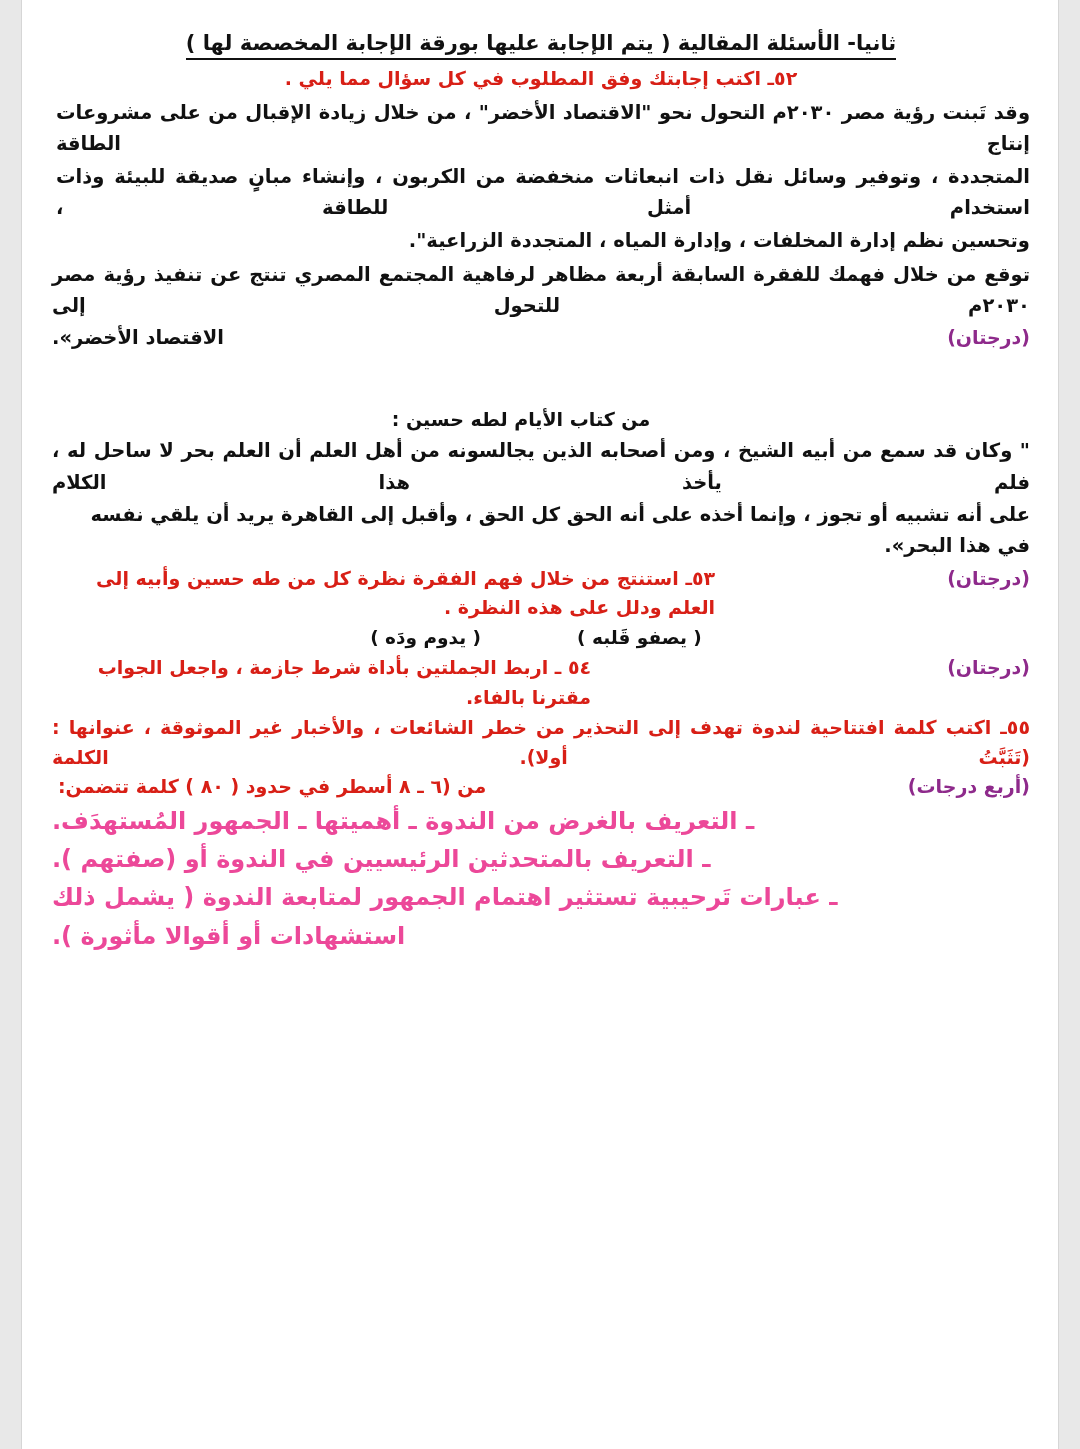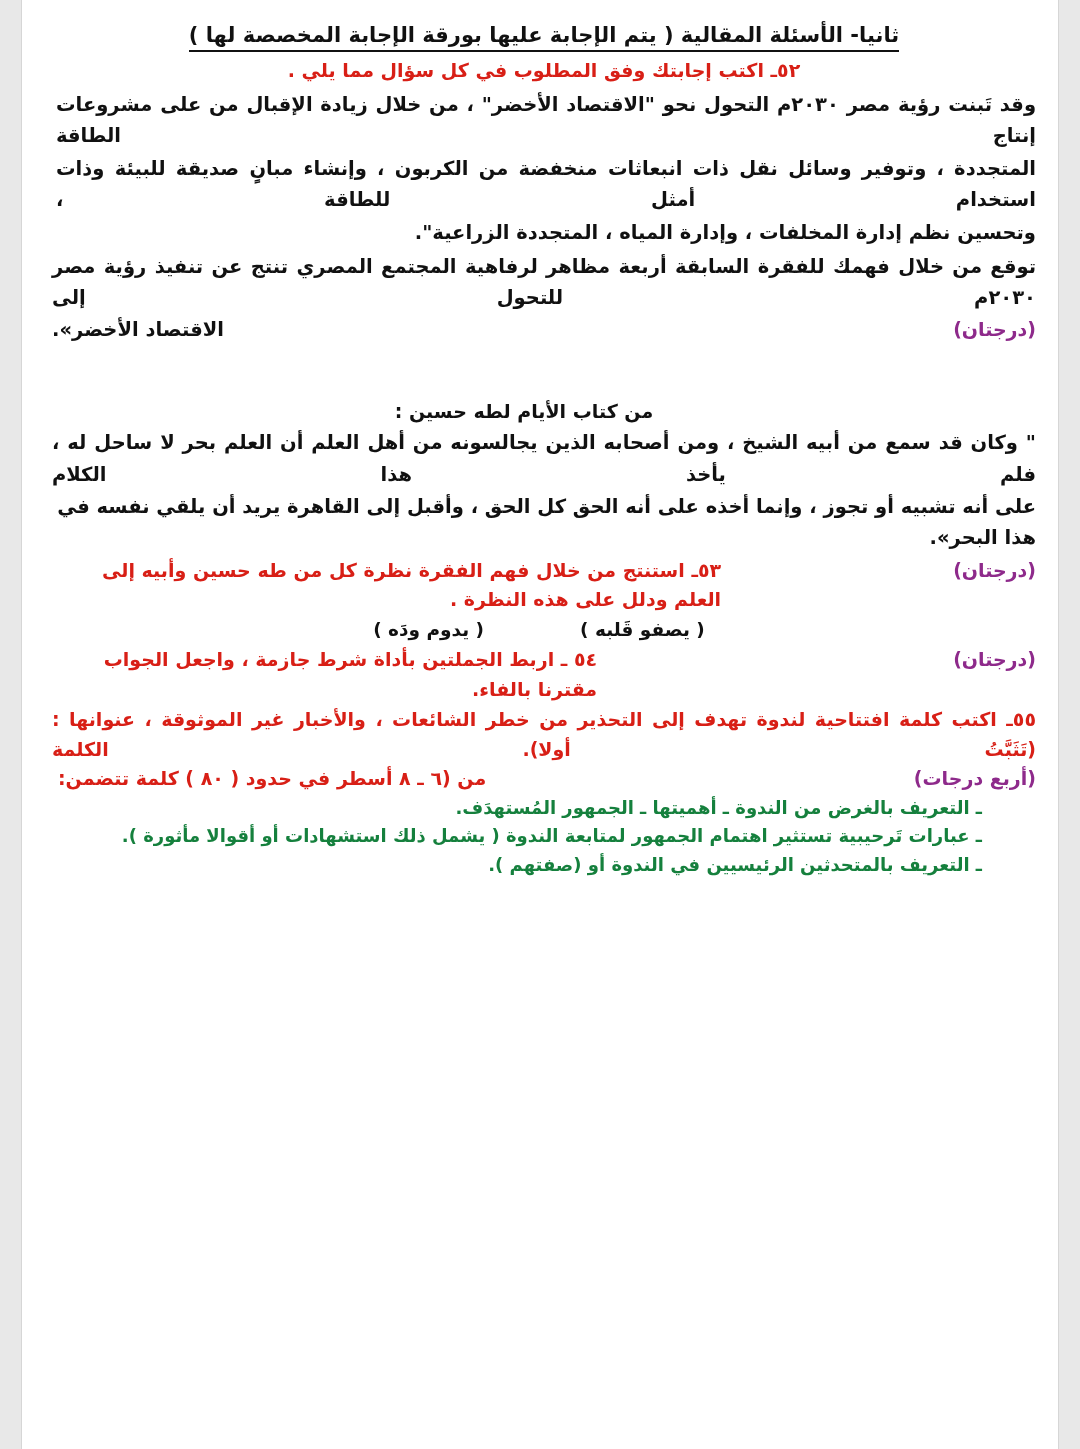--- a/index.html
+++ b/index.html
@@ -24,23 +24,23 @@
     height: 1449px;
     background: #ffffff;
     box-shadow: 0 0 0 1px #d6d6d6;
     box-sizing: border-box;
     overflow: hidden;
   }
 
   #content {
     position: absolute;
     left: 0;
-    top: 8px;
+    top: 16px;
     right: 0;
-    padding: 14px 22px 0 30px;
+    padding: 14px 28px 0 30px;
     box-sizing: border-box;
     direction: rtl;
     text-align: right;
   }
 
   
   .line {
     direction: rtl;
     unicode-bidi: isolate;
     white-space: nowrap;
@@ -200,24 +200,24 @@
     justify-content: space-between;
     align-items: baseline;
     font-size: 19px;
     line-height: 1.55;
     margin-left: 6px;
   }
   .q55-line2 .l2-right { padding-right: 230px; }
   .q55-line2 .l2-left  { padding-left: 110px; }
 
   .bullet {
-    text-align: right;
-    font-size: 18px;
+    text-align: left;
+    font-size: 24px;
     line-height: 1.6;
-    color: #15803d;
+    color: #ec4899;
     font-weight: bold;
     direction: rtl;
   }
   .bullet-1 { padding-left: 0px;   padding-right: 54px; }
   .bullet-2 { padding-left: 0px;   padding-right: 54px; }
   .bullet-3 { padding-left: 0px;   padding-right: 54px; }
 </style>
 </head>
 <body>
 
@@ -264,17 +264,17 @@
     </div>
 
     <div class="q55-line1 red">٥٥ـ اكتب كلمة افتتاحية لندوة تهدف إلى التحذير من خطر الشائعات ، والأخبار غير الموثوقة ، عنوانها : (تَثَبَّتُ أولا). الكلمة</div>
 
     <div class="q55-line2">
       <span class="l2-right red">من (٦ ـ ٨ أسطر في حدود ( ٨٠ ) كلمة تتضمن:</span>
       <span class="l2-left purple">(أربع درجات)</span>
     </div>
 
     <div class="bullet bullet-1">ـ التعريف بالغرض من الندوة ـ أهميتها ـ الجمهور المُستهدَف.</div>
+    <div class="bullet bullet-2">ـ التعريف بالمتحدثين الرئيسيين في الندوة أو (صفتهم ).</div>
     <div class="bullet bullet-3">ـ عبارات تَرحيبية تستثير اهتمام الجمهور لمتابعة الندوة ( يشمل ذلك استشهادات أو أقوالا مأثورة ).</div>
-    <div class="bullet bullet-2">ـ التعريف بالمتحدثين الرئيسيين في الندوة أو (صفتهم ).</div>
 
   </div>
 </div>
 
 </body></html>

